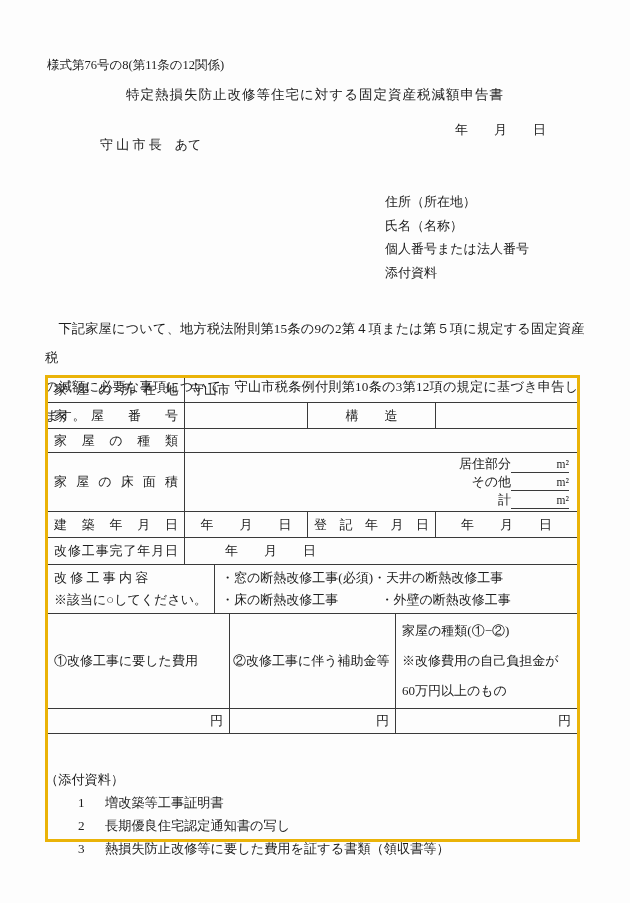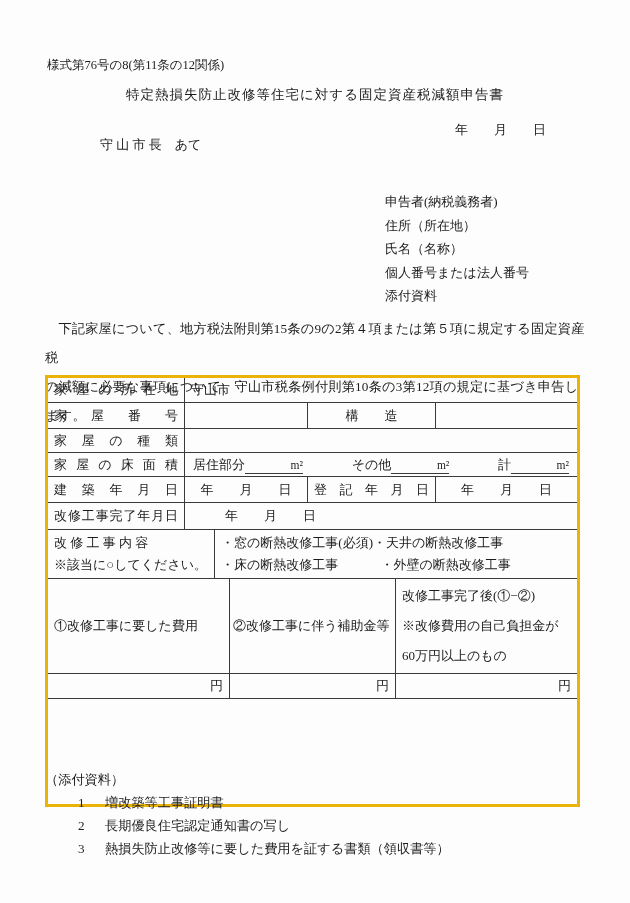--- a/index.html
+++ b/index.html
@@ -34,21 +34,21 @@
   .center{justify-content:center;text-align:center;}
   .right{justify-content:flex-end;text-align:right;}
   .top{align-items:flex-end;}
   .preline{white-space:pre-line;line-height:22px;}
   .h25{min-height:25px;} .h26{min-height:26px;} .h24{min-height:24px;}
   .h27{min-height:27px;} .h46{min-height:46px;} .h67{min-height:67px;}
   .h105{min-height:105px;}
   .w123{width:123px;flex:none;} .w128{width:128px;flex:none;}
   .w167{width:167px;flex:none;} .w142{width:142px;flex:none;}
   .w182{width:182px;flex:none;} .w166{width:166px;flex:none;}
-  .floor-area{display:flex;width:100%;justify-content:space-between;align-items:flex-end;padding:0 2px;}
+  .floor-area{display:flex;width:100%;justify-content:flex-end;align-items:flex-end;padding:0 2px;flex-direction:column;}
   .fa-group{display:flex;align-items:flex-end;}
   .fa-blank{display:inline-block;min-width:58px;border-bottom:1px solid #3a3a3a;
     text-align:right;font-size:11.5px;line-height:15px;}
   .costs-head .td{line-height:30px;}
   
   .attachments{position:absolute;left:45px;top:768px;line-height:23px;font-size:13.2px;}
   .attach-item{display:flex;margin-left:33px;}
   .attach-no{width:27px;flex:none;}
 </style>
 </head>
@@ -58,21 +58,20 @@
 
   <div class="form-id">様式第76号の8(第11条の12関係)</div>
 
   <div class="doc-title">特定熱損失防止改修等住宅に対する固定資産税減額申告書</div>
 
   <div class="date-top">年　　月　　日</div>
 
   <div class="addressee">守 山 市 長　あて</div>
 
   <div class="applicant">
-    <div>申告者(納税義務者)</div>
     <div>住所（所在地）</div>
     <div>氏名（名称）</div>
     <div>個人番号または法人番号</div>
     <div>添付資料</div>
   </div>
 
   <div class="declaration">　下記家屋について、地方税法附則第15条の9の2第４項または第５項に規定する固定資産税
 の減額に必要な事項について、守山市税条例付則第10条の3第12項の規定に基づき申告します。</div>
 
   <div class="form-table">
@@ -165,21 +164,21 @@
     </div>
 
     <div class="tr h67 costs-head">
       <div class="td w182">
         <span>①改修工事に要した費用</span>
       </div>
       <div class="td w166" style="padding:2px 3px;">
         <span>②改修工事に伴う補助金等</span>
       </div>
       <div class="td flex last top">
-        <span class="preline" style="line-height:30px;">改修工事完了後(①−②)
+        <span class="preline" style="line-height:30px;">家屋の種類(①−②)
 ※改修費用の自己負担金が60万円以上のもの</span>
       </div>
     </div>
 
     <div class="tr h25">
       <div class="td w182 right">
         <span>円</span>
       </div>
       <div class="td w166 right">
         <span>円</span>

